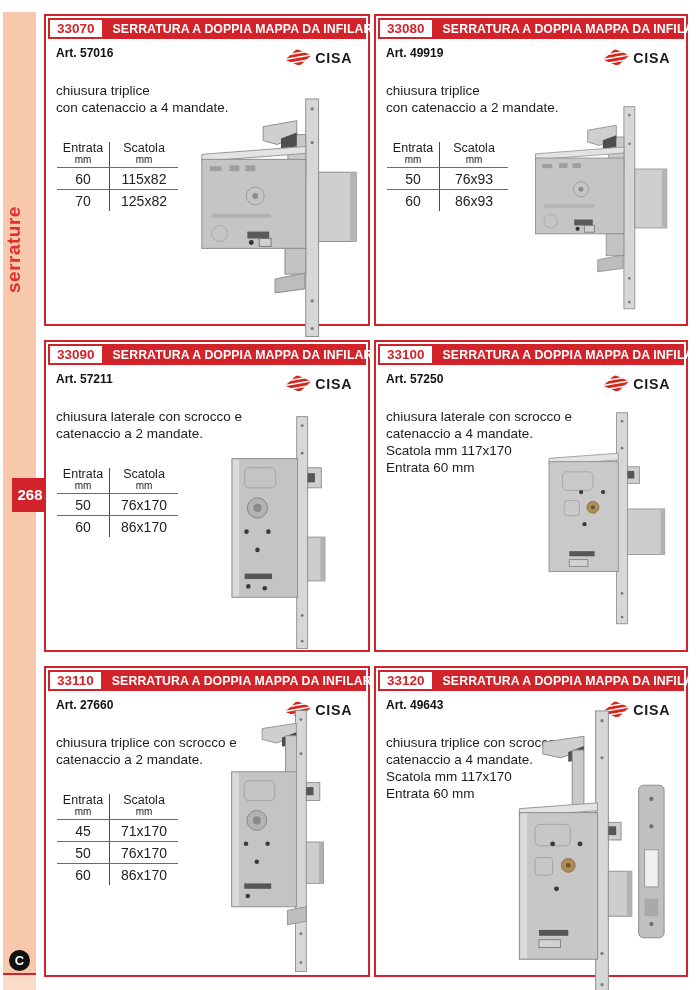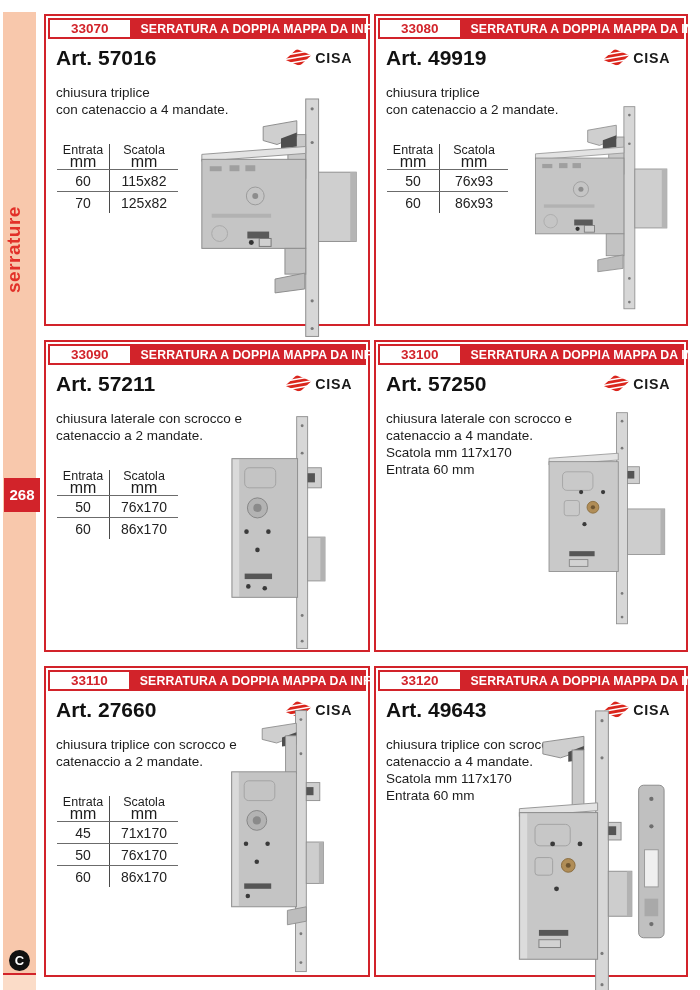--- a/index.html
+++ b/index.html
@@ -13,48 +13,48 @@
     font-family:"Liberation Sans",sans-serif;color:var(--ink);
     overflow:hidden;
   }
   
   .sidebar{position:absolute;left:3px;top:12px;width:33px;height:961px;
     background:var(--peach);border-bottom:2px solid var(--red);}
   .sidebar-under{position:absolute;left:3px;top:975px;width:33px;height:15px;background:#fbdcc8;}
   .side-label{position:absolute;left:3px;top:190px;width:33px;height:120px;
     writing-mode:vertical-rl;transform:rotate(180deg);
     text-align:center;font-size:19px;font-weight:bold;color:#e23028;letter-spacing:.5px;}
-  .page-badge{position:absolute;left:4px;top:478px;width:36px;height:34px;background:var(--red);
+  .page-badge{position:absolute;left:12px;top:478px;width:36px;height:34px;background:var(--red);
     color:#fff;font-weight:bold;font-size:15px;line-height:34px;text-align:center;}
   .c-logo{position:absolute;left:9px;top:950px;width:21px;height:21px;border-radius:50%;
     background:#111;color:#fff;font-weight:bold;font-size:13px;line-height:21px;text-align:center;}
   
   .cell{position:absolute;background:#fff;border:2px solid var(--red);}
   .r1{top:14px;height:308px}.r2{top:340px;height:308px}.r3{top:666px;height:307px}
   .c1{left:44px;width:322px}.c2{left:374px;width:310px}
   .cell-head{margin:2px;height:21px;background:var(--red);display:flex;align-items:center;}
   .art-box{height:17px;margin-left:2px;background:#fff;color:var(--red);
-    font-weight:bold;font-size:13.5px;padding:0 21px;display:flex;align-items:center;}
+    font-weight:bold;font-size:13.5px;padding:0 7px;display:flex;align-items:center;}
   .head-title{color:#fff;font-weight:bold;font-size:12.3px;margin-left:11px;
     white-space:nowrap;letter-spacing:.1px;}
   .cell-body{position:relative;padding:5px 10px;height:calc(100% - 35px);}
   .top-line{display:flex;justify-content:space-between;align-items:flex-start;}
-  .art{font-size:21px;font-weight:bold;color:#111;}
+  .art{font-size:12px;font-weight:bold;color:#111;}
   .desc{font-size:13.5px;line-height:17px;margin-top:14px;white-space:pre-line;max-width:220px;}
   
   table.sizes{border-collapse:collapse;margin-top:26px;margin-left:1px;}
   table.sizes th,table.sizes td{padding:0;text-align:center;font-weight:normal;}
   table.sizes th{padding-bottom:2px;}
   table.sizes .c-ent{width:52px;border-right:1.5px solid #4a4a4a;}
   table.sizes .c-sca{width:68px;}
   table.sizes thead th{border-bottom:1px solid #6b6b6b;}
   table.sizes tbody tr:not(:last-child) td{border-bottom:1px solid #6b6b6b;}
   table.sizes tbody td{height:21px;font-size:14px;color:#222;}
   .tl{display:block;font-size:12.5px;line-height:13px;}
-  .tu{display:block;font-size:16px;line-height:10px;}
+  .tu{display:block;font-size:10px;line-height:10px;}
   
   .lock-img{position:absolute;}
   .img1{left:140px;top:56px;width:188px;}
   .img2{left:146px;top:64px;width:160px;}
   .img3{left:164px;top:46px;width:146px;}
   .img4{left:146px;top:44px;width:152px;}
   .img5{left:164px;top:14px;width:144px;}
   .img6{left:116px;top:14px;width:176px;}
   .cisa-logo{flex:none;margin-top:1px;}
 </style>

